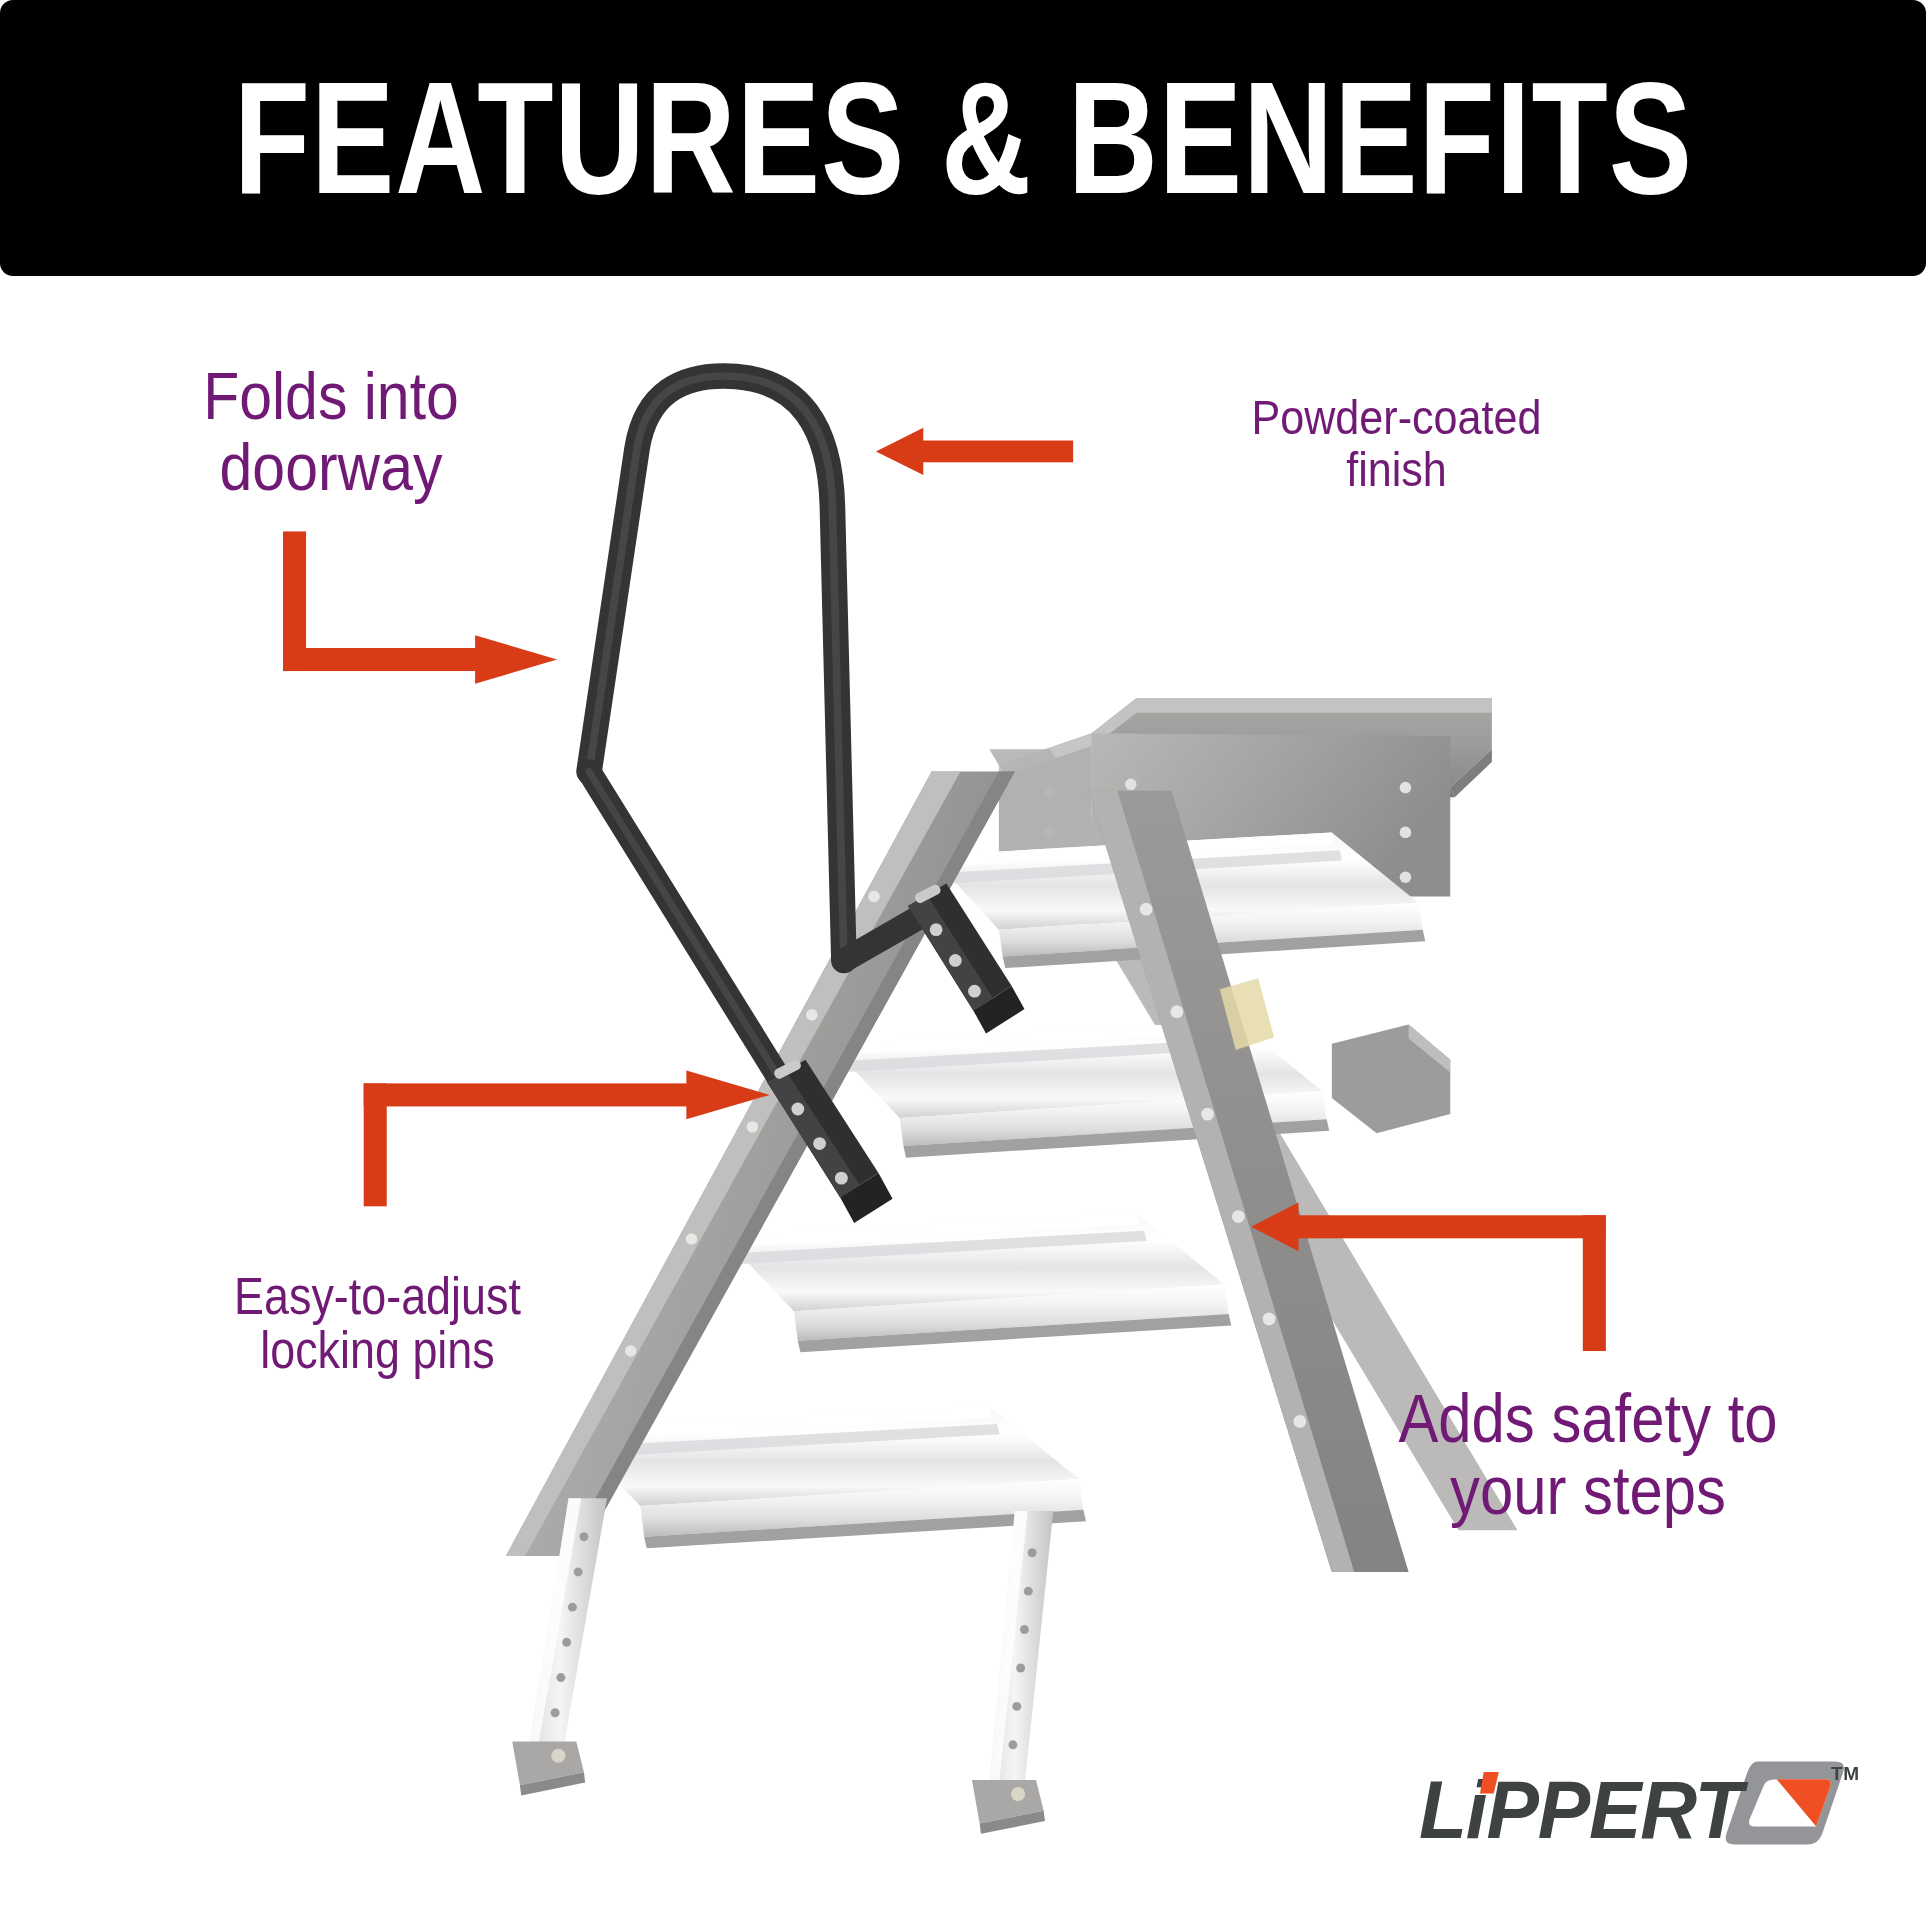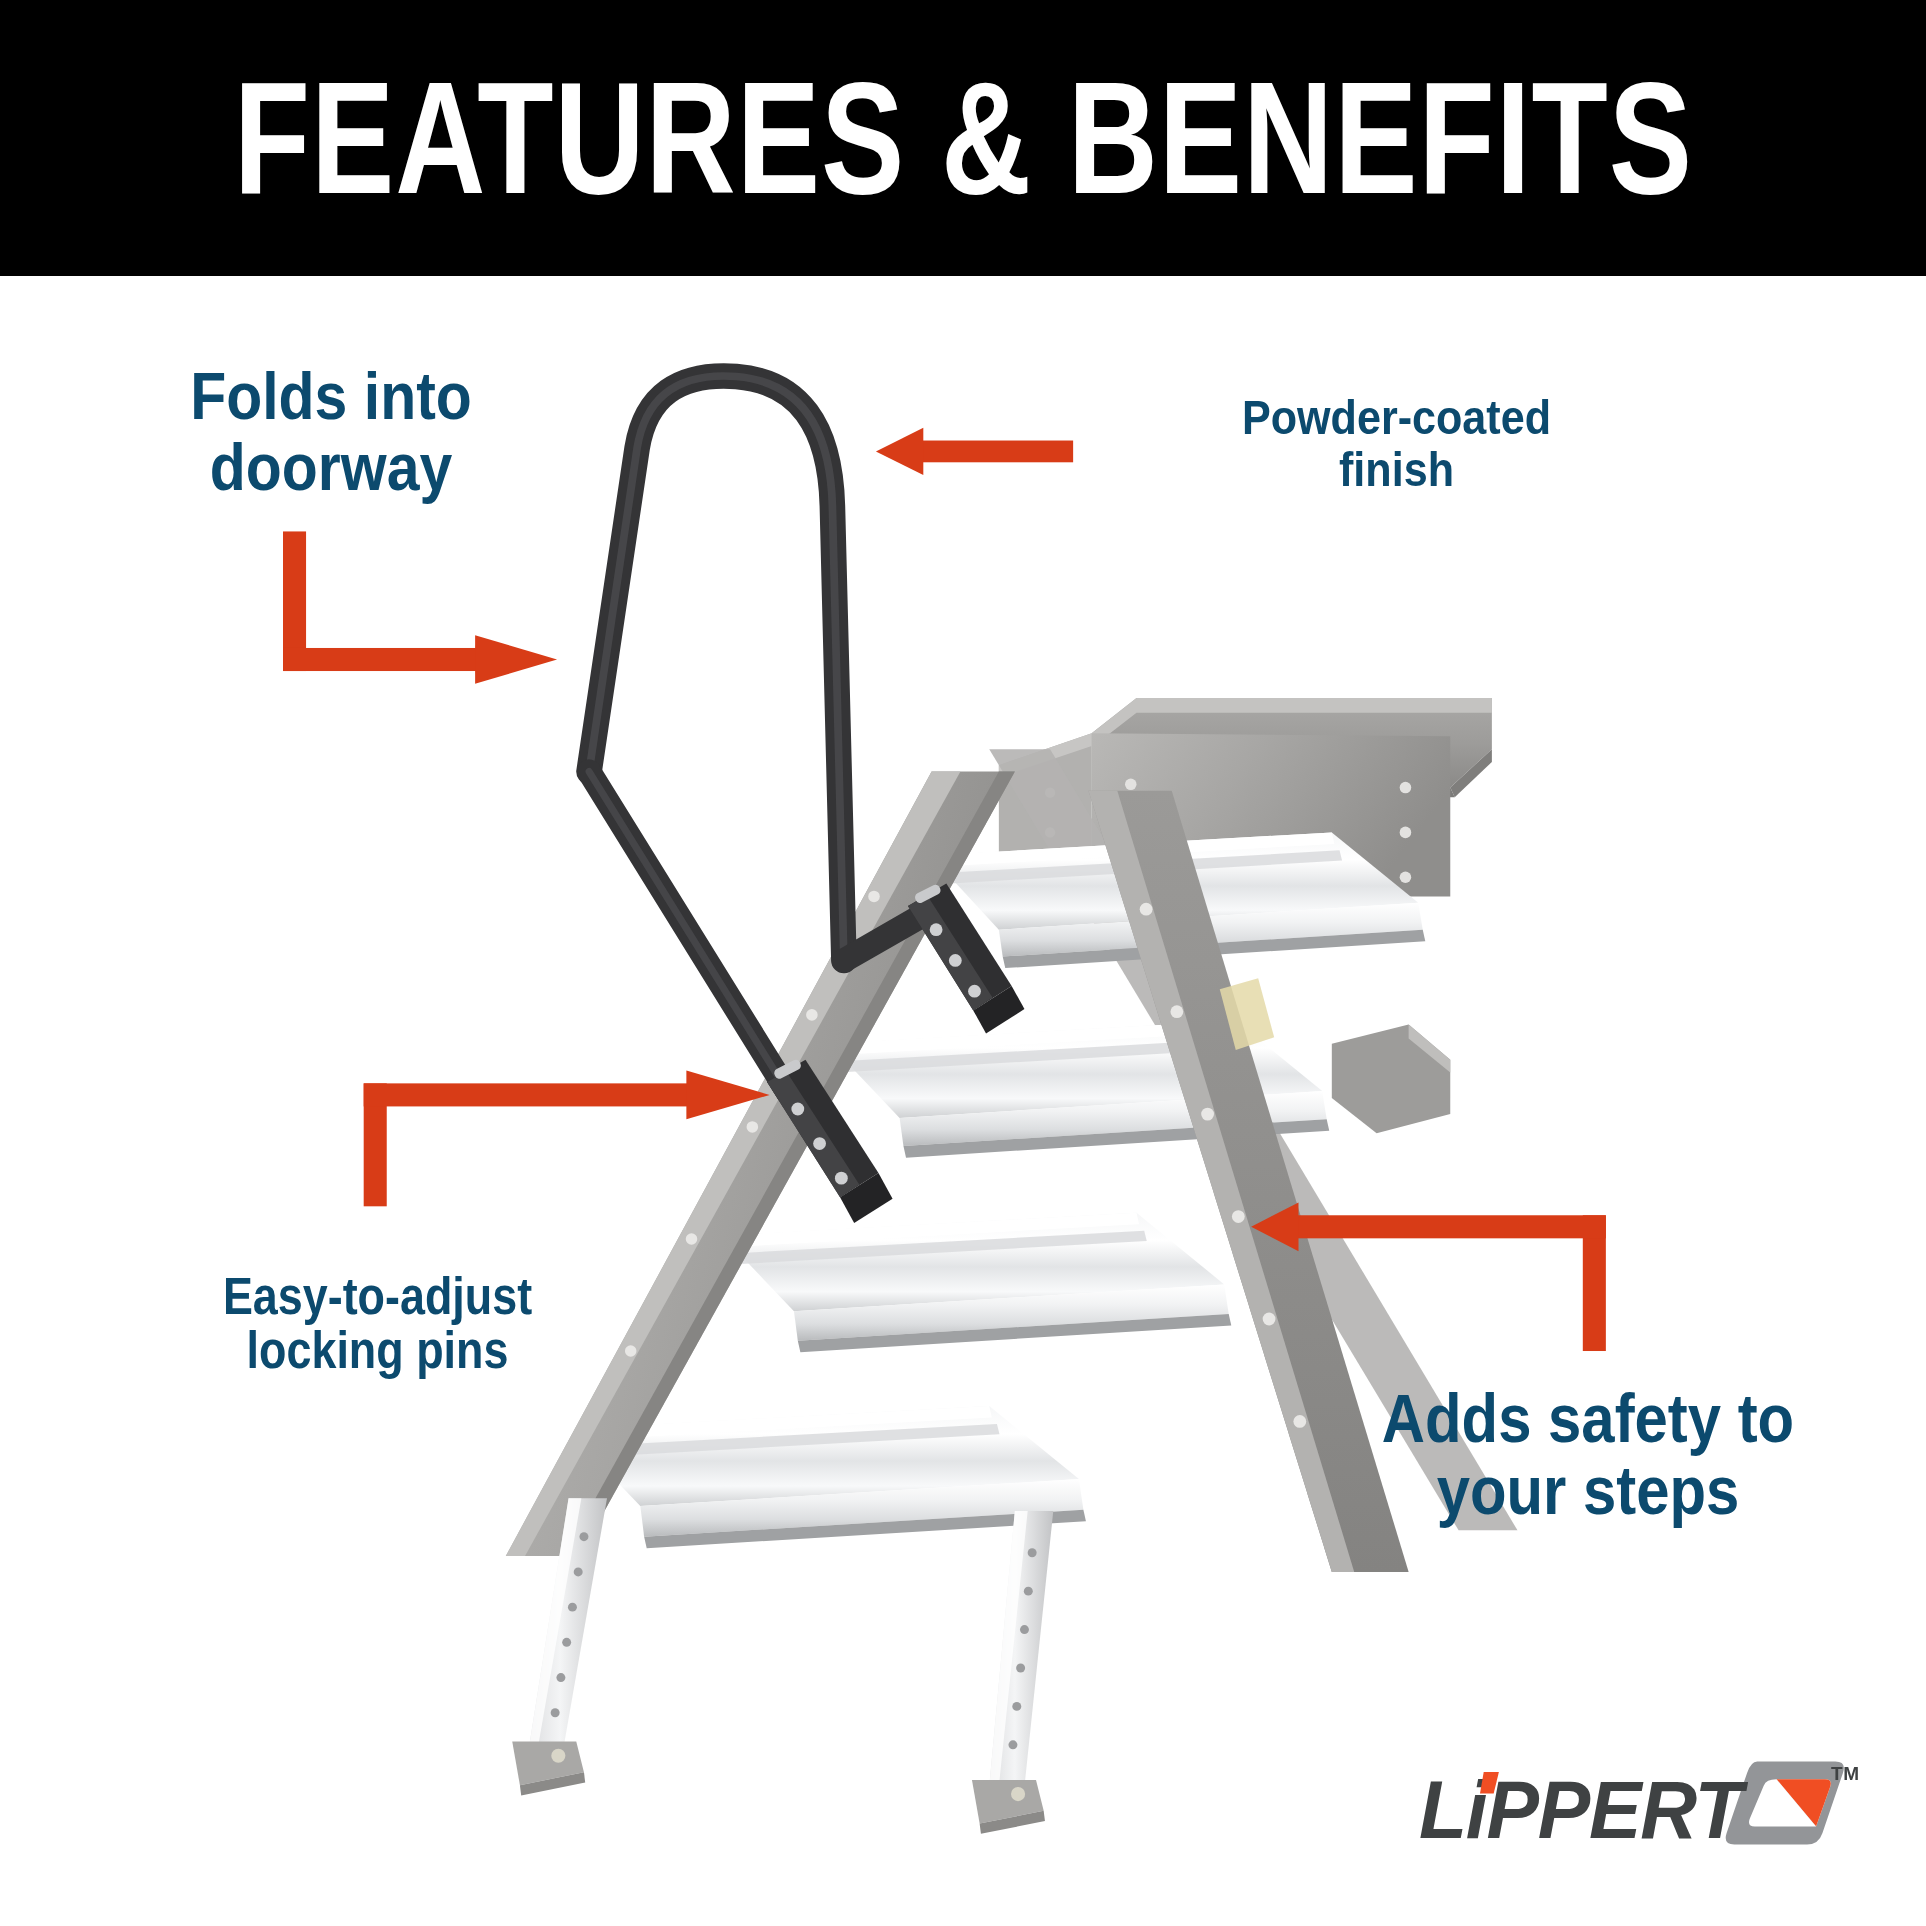--- a/index.html
+++ b/index.html
@@ -6,36 +6,36 @@
   body{
     width:1926px;height:1926px;
     font-family:"Liberation Sans", sans-serif;
     overflow:hidden;position:relative;
   }
   .page{position:absolute;inset:0;background:#ffffff;}
 
   
   .banner{
     position:absolute;left:0;top:0;width:1926px;height:276px;
-    background:#000000;display:flex;align-items:center;justify-content:center;
+    background:#000000;display:flex;align-items:center;justify-content:center;border-radius:13px;
   }
   .banner-title{
     color:#ffffff;
     font-size:160px;
     font-weight:bold;
     letter-spacing:1.3px;
     line-height:1;
     transform:scaleX(0.78);
     transform-origin:center center;
     white-space:nowrap;
     font-family:"Liberation Sans", sans-serif;
   }
 
   
-  .callout{position:absolute;color:#0c4a6e;font-weight:bold;line-height:1.06;}
+  .callout{position:absolute;color:#701a75;font-weight:normal;line-height:1.06;}
   .callout .ln{display:block;transform:scaleX(0.88);}
   .c-folds{left:126px;top:360px;width:410px;text-align:center;font-size:67px;}
   .c-folds .ln{transform-origin:center center;}
   .c-powder{left:1089px;top:392px;width:615px;text-align:center;font-size:49px;}
   .c-powder .ln{transform-origin:center center;}
   .c-easy{left:70px;top:1270px;width:615px;text-align:center;font-size:51px;}
   .c-easy .ln{transform-origin:center center;}
   .c-adds{left:1319px;top:1382px;width:538px;text-align:center;font-size:68px;}
   .c-adds .ln{transform-origin:center center;}
 

